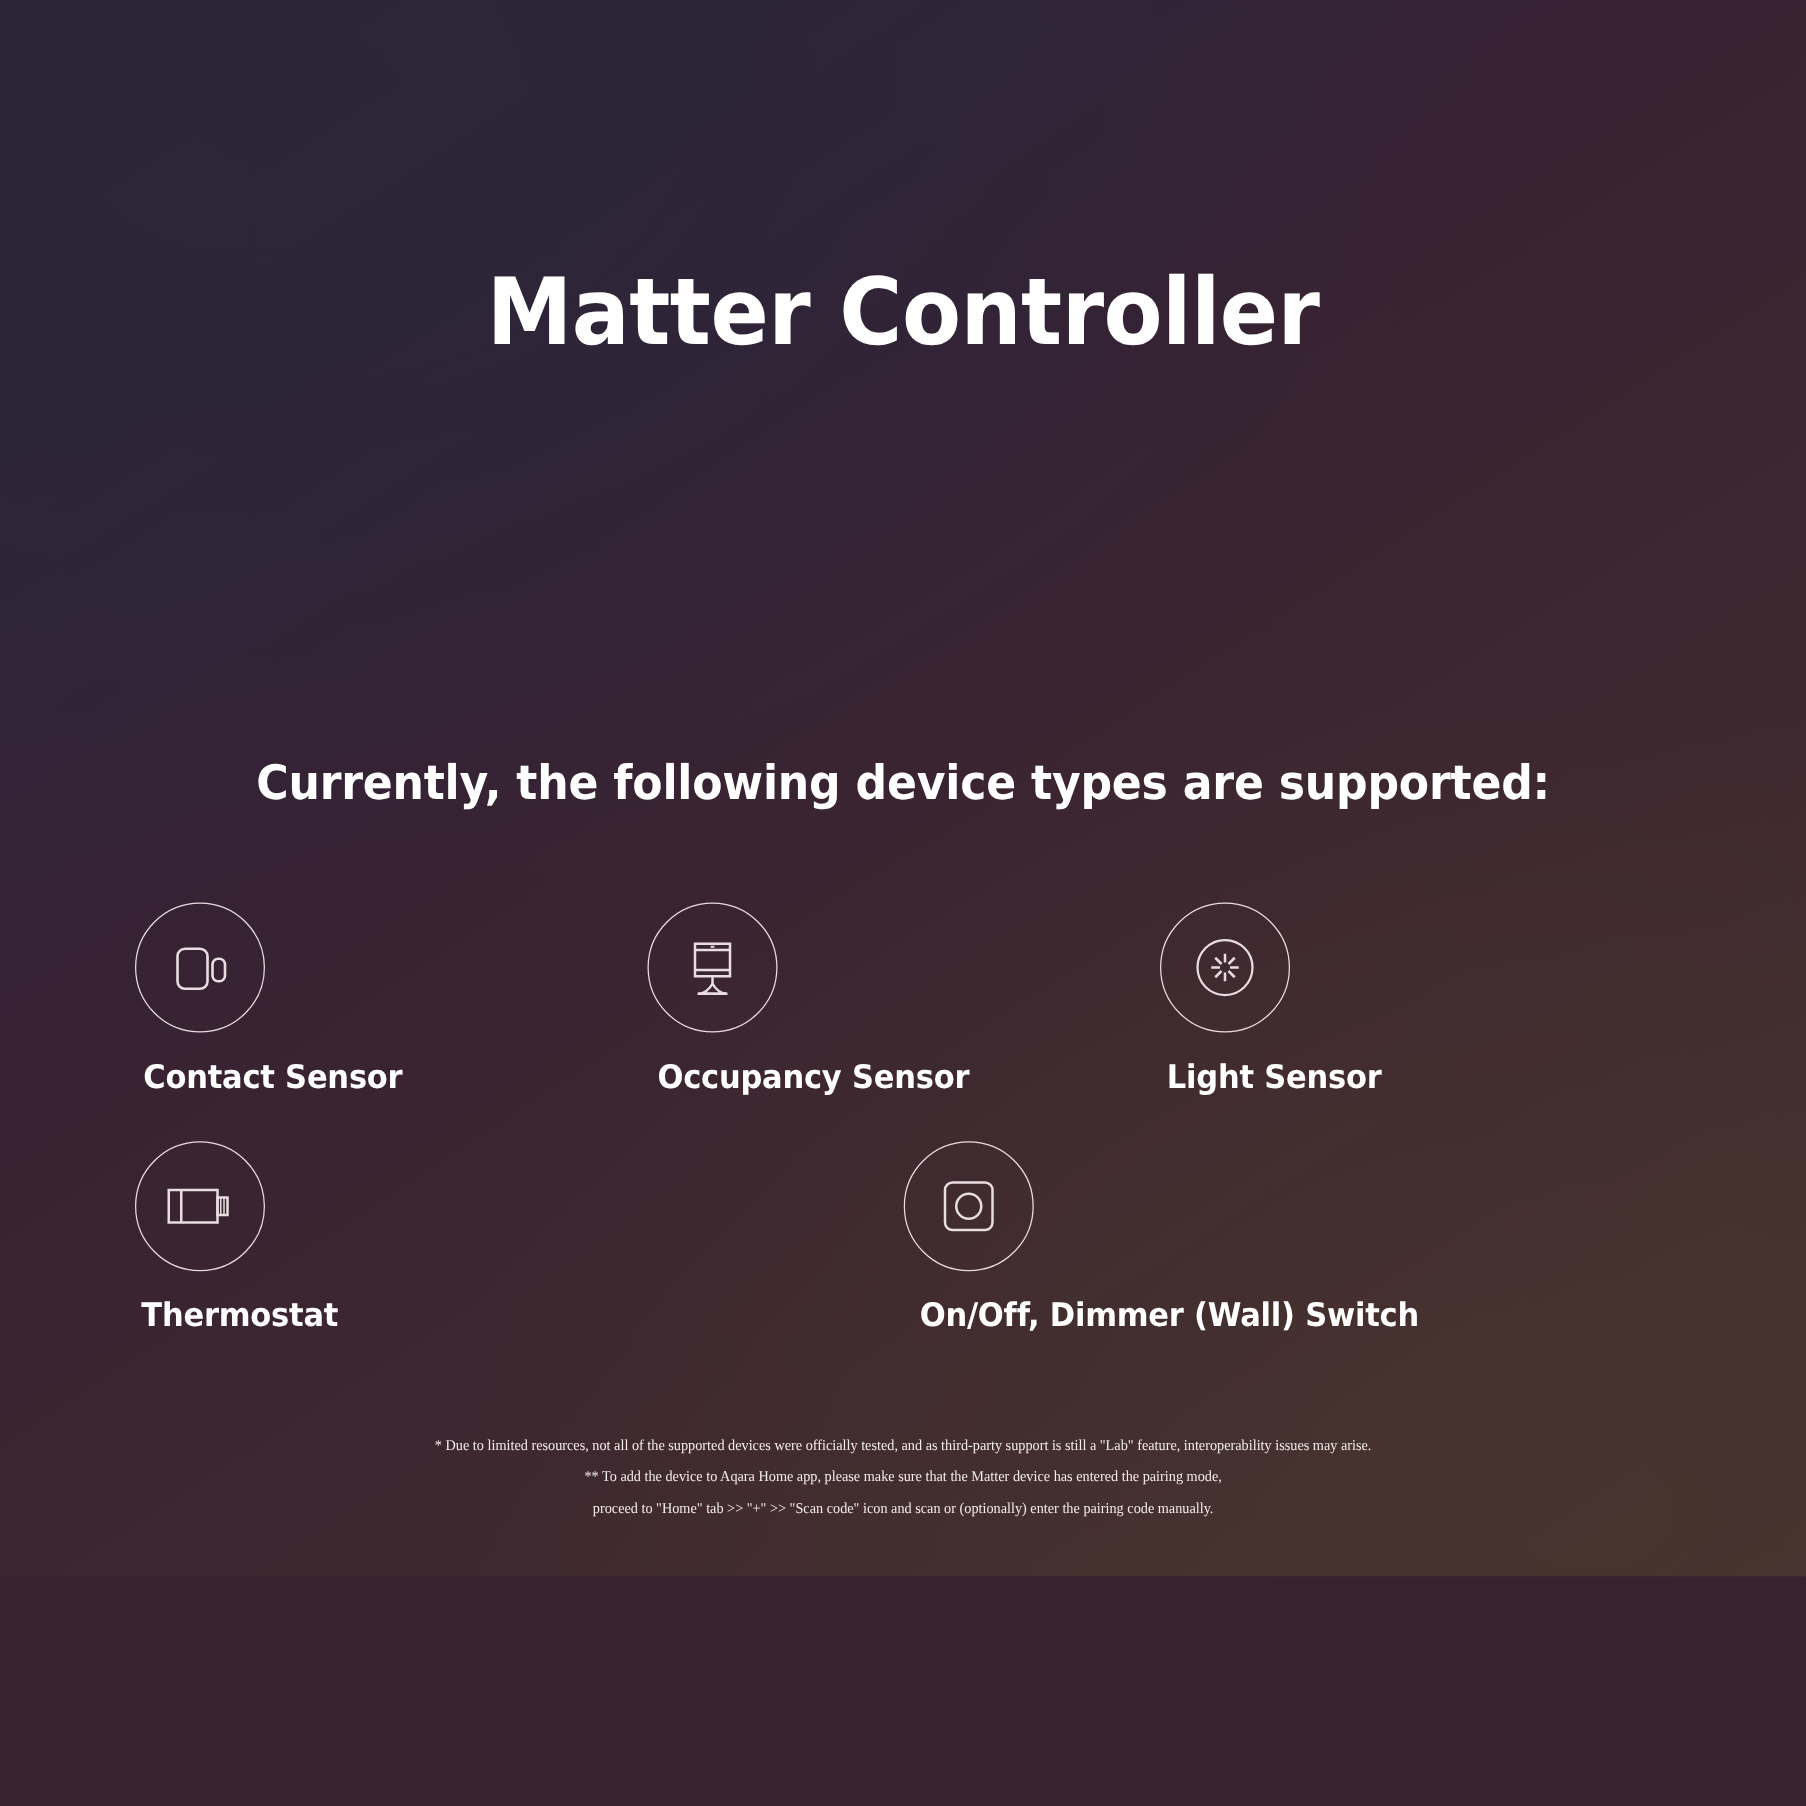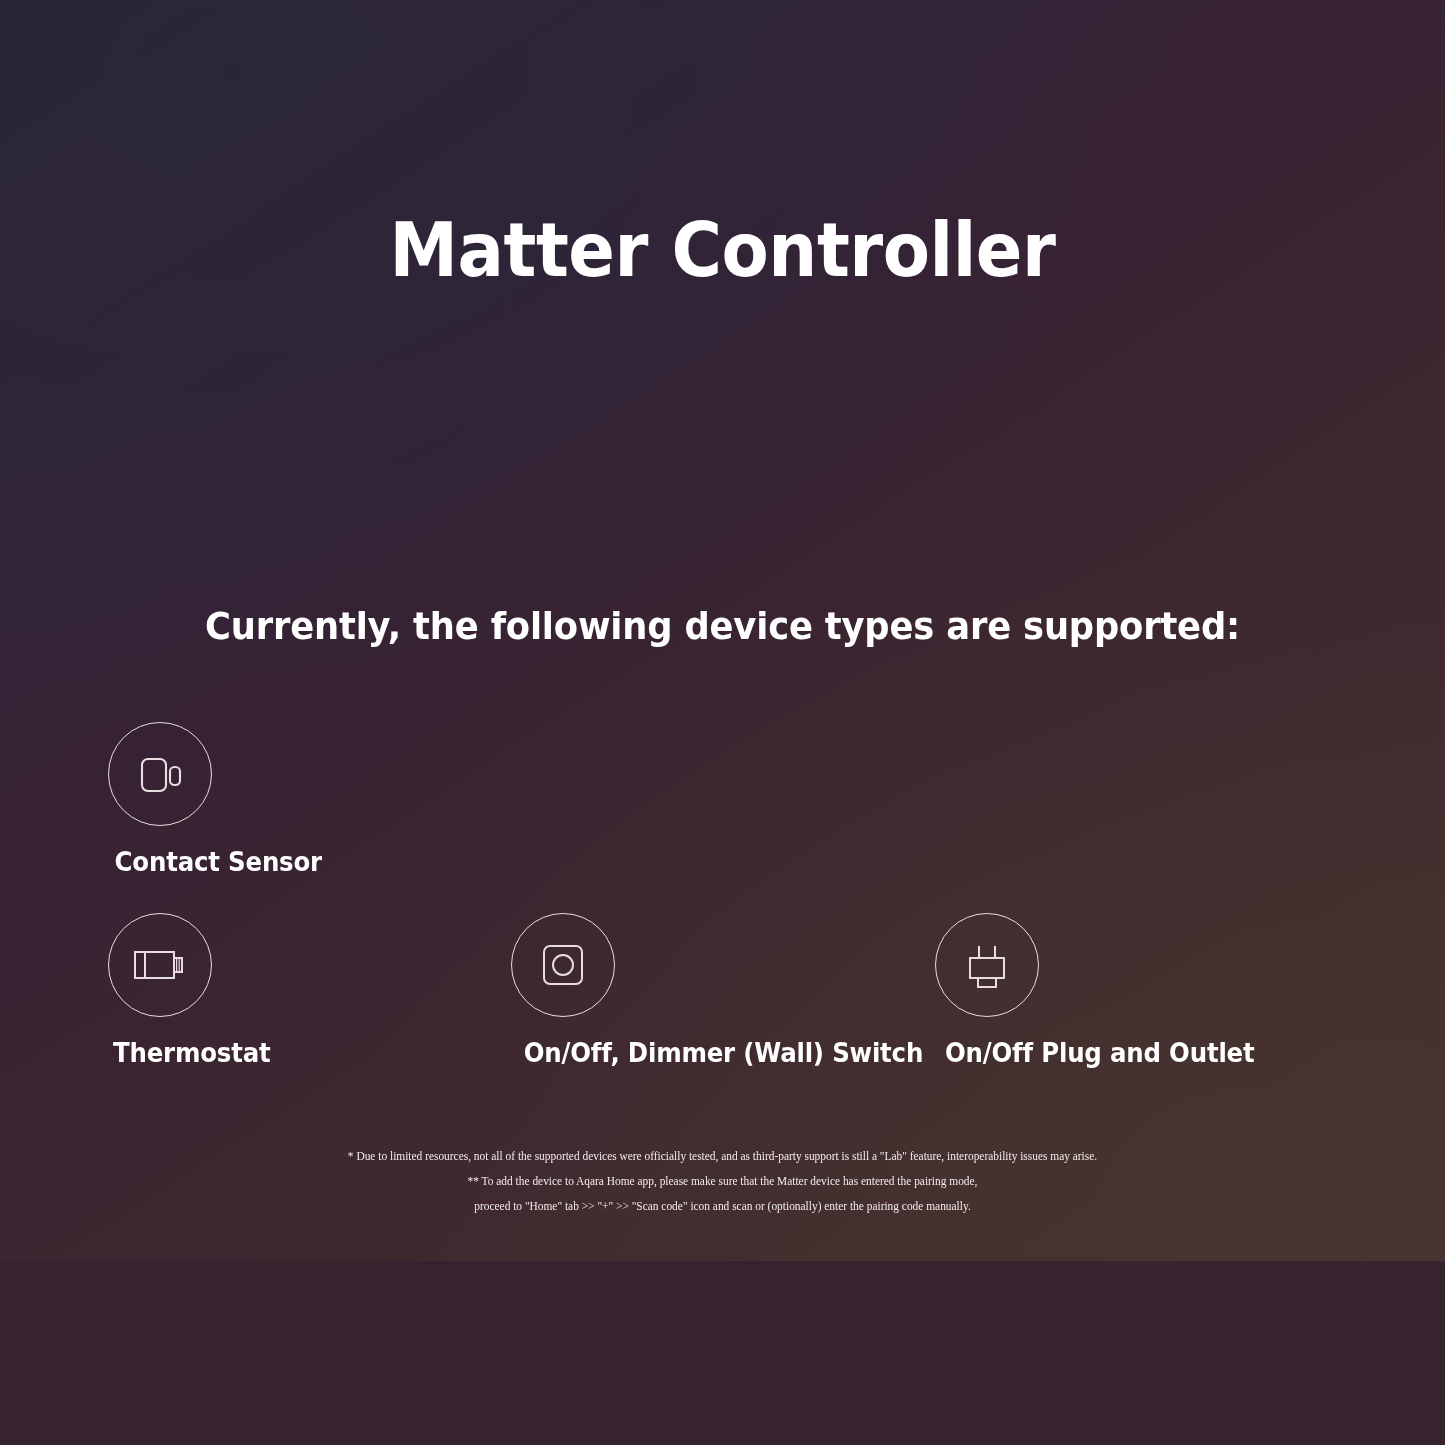--- a/index.html
+++ b/index.html
@@ -174,21 +174,61 @@
                 <svg width="54" height="54" viewBox="0 0 54 54" fill="none" stroke="#e8dde0" stroke-width="2.1">
                   <rect x="9" y="12" width="24" height="32" rx="6" ry="6"></rect>
                   <rect x="37" y="20" width="10" height="18" rx="4.5" ry="4.5"></rect>
                 </svg>
               </span>
             </div>
           </div>
           <div class="cell-label">Contact Sensor</div>
         </div>
 
-
+        <div class="cell">
+          <div class="icon-wrap">
+            <div class="icon-circle">
+              <span>
+                <svg width="54" height="54" viewBox="0 0 54 54" fill="none" stroke="#e8dde0" stroke-width="2">
+                  <rect x="13" y="8" width="28" height="26"></rect>
+                  <line x1="13" y1="13" x2="41" y2="13"></line>
+                  <line x1="13" y1="29" x2="41" y2="29"></line>
+                  <line x1="25.5" y1="10.4" x2="28.5" y2="10.4" stroke-width="1.5"></line>
+                  <line x1="27" y1="34" x2="27" y2="40"></line>
+                  <path d="M16 48 C 21 47.4 24.6 44.2 27 40 C 29.4 44.2 33 47.4 38 48 Z"></path>
+                  <line x1="15" y1="48" x2="39" y2="48"></line>
+                </svg>
+              </span>
+            </div>
+          </div>
+          <div class="cell-label">Occupancy Sensor</div>
+        </div>
+
+        <div class="cell">
+          <div class="icon-wrap">
+            <div class="icon-circle">
+              <span>
+                <svg width="58" height="58" viewBox="0 0 58 58" fill="none" stroke="#e8dde0" stroke-width="1.8">
+                  <circle cx="29" cy="29" r="22"></circle>
+                  <g stroke-width="2" stroke-linecap="butt">
+                    <line x1="29" y1="18" x2="29" y2="25"></line>
+                    <line x1="29" y1="33" x2="29" y2="40"></line>
+                    <line x1="18" y1="29" x2="25" y2="29"></line>
+                    <line x1="33" y1="29" x2="40" y2="29"></line>
+                    <line x1="21.2" y1="21.2" x2="26.2" y2="26.2"></line>
+                    <line x1="31.8" y1="31.8" x2="36.8" y2="36.8"></line>
+                    <line x1="36.8" y1="21.2" x2="31.8" y2="26.2"></line>
+                    <line x1="26.2" y1="31.8" x2="21.2" y2="36.8"></line>
+                  </g>
+                </svg>
+              </span>
+            </div>
+          </div>
+          <div class="cell-label">Light Sensor</div>
+        </div>
 
 
       </div>
 
       <div class="row">
 
         <div class="cell">
           <div class="icon-wrap">
             <div class="icon-circle">
               <span>
@@ -212,35 +252,20 @@
                 <svg width="54" height="54" viewBox="0 0 54 54" fill="none" stroke="#e8dde0" stroke-width="2">
                   <rect x="8" y="8" width="38" height="38" rx="6" ry="6"></rect>
                   <circle cx="27" cy="27" r="10"></circle>
                 </svg>
               </span>
             </div>
           </div>
           <div class="cell-label">On/Off, Dimmer (Wall) Switch</div>
         </div>
 
-        <div class="cell">
-          <div class="icon-wrap">
-            <div class="icon-circle">
-              <span>
-                <svg width="54" height="54" viewBox="0 0 54 54" fill="none" stroke="#e8dde0" stroke-width="2">
-                  <line x1="19" y1="8" x2="19" y2="20"></line>
-                  <line x1="35" y1="8" x2="35" y2="20"></line>
-                  <rect x="10" y="20" width="34" height="20"></rect>
-                  <rect x="18" y="40" width="18" height="9"></rect>
-                </svg>
-              </span>
-            </div>
-          </div>
-          <div class="cell-label">On/Off Plug and Outlet</div>
-        </div>
 
 
       </div>
 
     </div>
 
     <div class="footnotes">
       <div class="footnote-line">* Due to limited resources, not all of the supported devices were officially tested, and as third-party support is still a "Lab" feature, interoperability issues may arise.</div>
       <div class="footnote-line">** To add the device to Aqara Home app, please make sure that the Matter device has entered the pairing mode,</div>
       <div class="footnote-line">proceed to "Home" tab &gt;&gt; "+" &gt;&gt; "Scan code" icon and scan or (optionally) enter the pairing code manually.</div>

